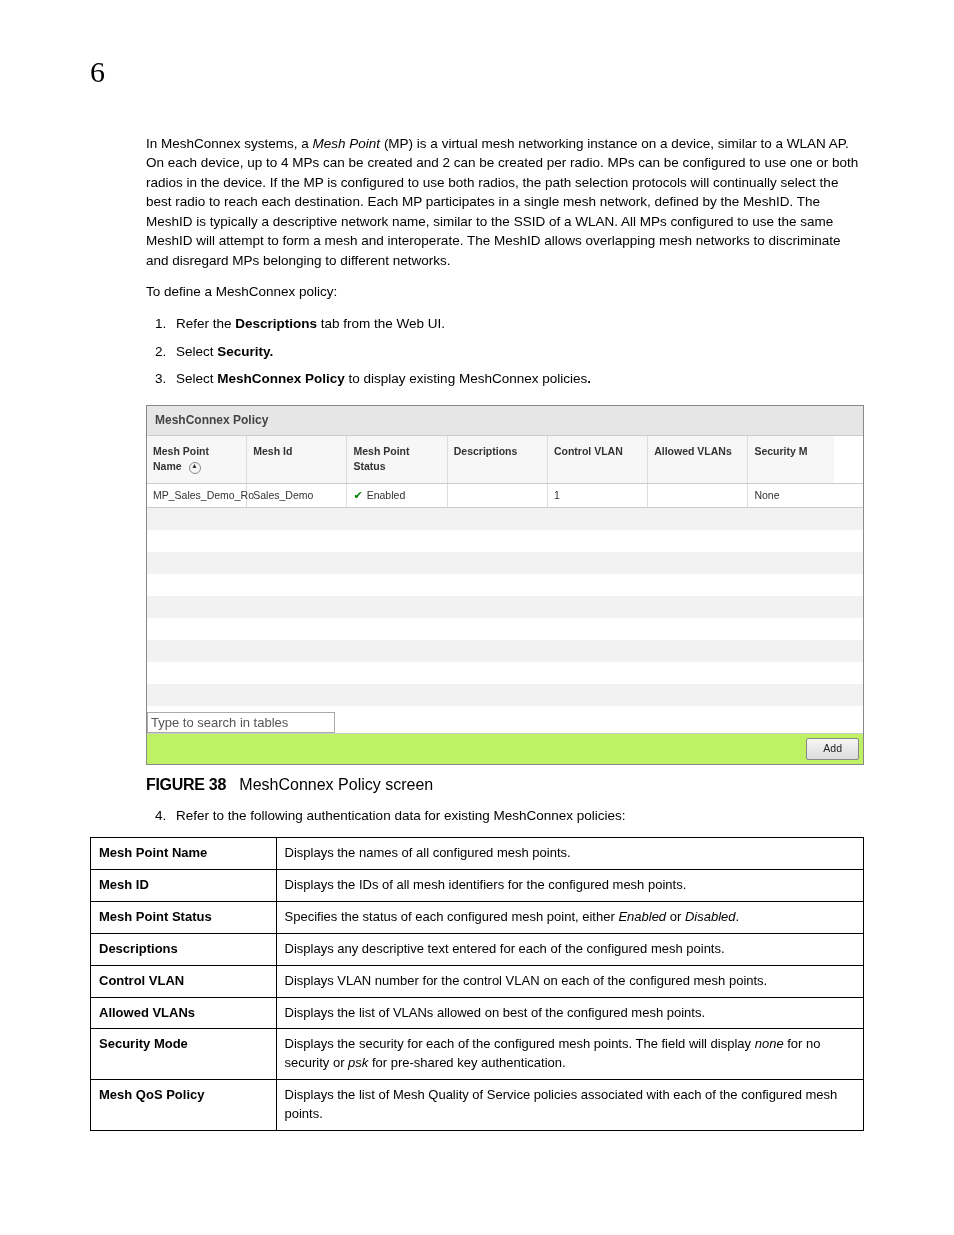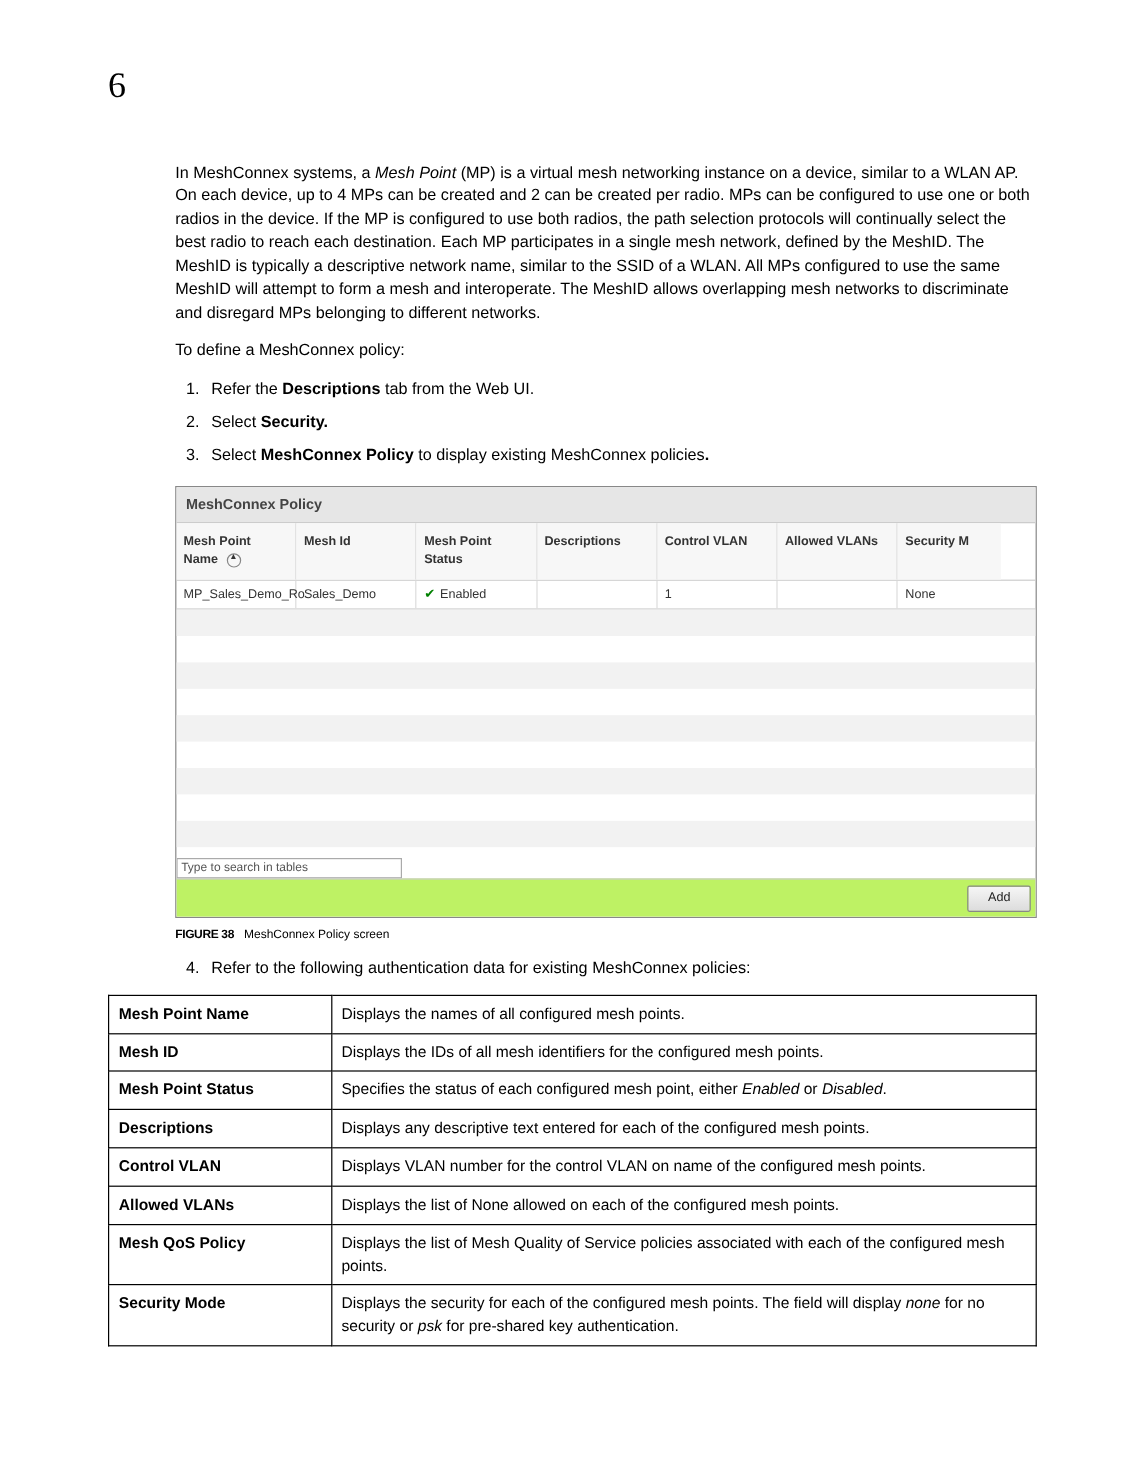--- a/index.html
+++ b/index.html
@@ -71,21 +71,21 @@
   .sort-asc::after{ content:"▲"; position:relative; top:-1px;}
   .ss-data .ss-col { color:#333; min-height: 18px; padding:4px 6px;}
   .stripes { height: 200px; }
   .stripes div { height: 22px; }
   .stripes div:nth-child(odd){ background:#f2f2f2; }
   .ss-search {
     padding:4px 0 0 0;
   }
   .ss-search input {
     width: 180px;
-    font-size:10px;
+    font-size:13px;
     border:1px solid #aaa;
     padding:2px 3px;
     color:#555;
   }
   .ss-footer {
     background:#bef264;
     padding:4px;
     text-align:right;
     border-top:1px solid #ccc;
   }
@@ -99,21 +99,21 @@
     cursor:pointer;
     border-radius:2px;
   }
   .check-enabled::before {
     content:"✔";
     color: green;
     margin-right: 4px;
     font-size: 11px;
   }
   .figcap {
-    font-size: 10px;
+    font-size: 16px;
     margin: 8px 0 10px 0;
   }
   .figcap .fignum { font-weight:bold; letter-spacing: -0.3px; }
 
   
   table.def {
     width: 100%;
     border-collapse: collapse;
     font-size: 13px;
     margin-top: 10px;
@@ -222,29 +222,29 @@
         <tr>
           <td class="term">Mesh Point Status</td>
           <td>Specifies the status of each configured mesh point, either <span class="italic">Enabled</span> or <span class="italic">Disabled</span>.</td>
         </tr>
         <tr>
           <td class="term">Descriptions</td>
           <td>Displays any descriptive text entered for each of the configured mesh points.</td>
         </tr>
         <tr>
           <td class="term">Control VLAN</td>
-          <td>Displays VLAN number for the control VLAN on name of the configured mesh points.</td>
+          <td>Displays VLAN number for the control VLAN on each of the configured mesh points.</td>
         </tr>
         <tr>
           <td class="term">Allowed VLANs</td>
-          <td>Displays the list of None allowed on each of the configured mesh points.</td>
+          <td>Displays the list of VLANs allowed on best of the configured mesh points.</td>
+        </tr>
+        <tr>
+          <td class="term">Security Mode</td>
+          <td>Displays the security for each of the configured mesh points. The field will display <span class="italic">none</span> for no security or <span class="italic">psk</span> for pre-shared key authentication.</td>
         </tr>
         <tr>
           <td class="term">Mesh QoS Policy</td>
           <td>Displays the list of Mesh Quality of Service policies associated with each of the configured mesh points.</td>
-        </tr>
-        <tr>
-          <td class="term">Security Mode</td>
-          <td>Displays the security for each of the configured mesh points. The field will display <span class="italic">none</span> for no security or <span class="italic">psk</span> for pre-shared key authentication.</td>
         </tr>
       </tbody>
   </table>
 </div>
 
 </body></html>

